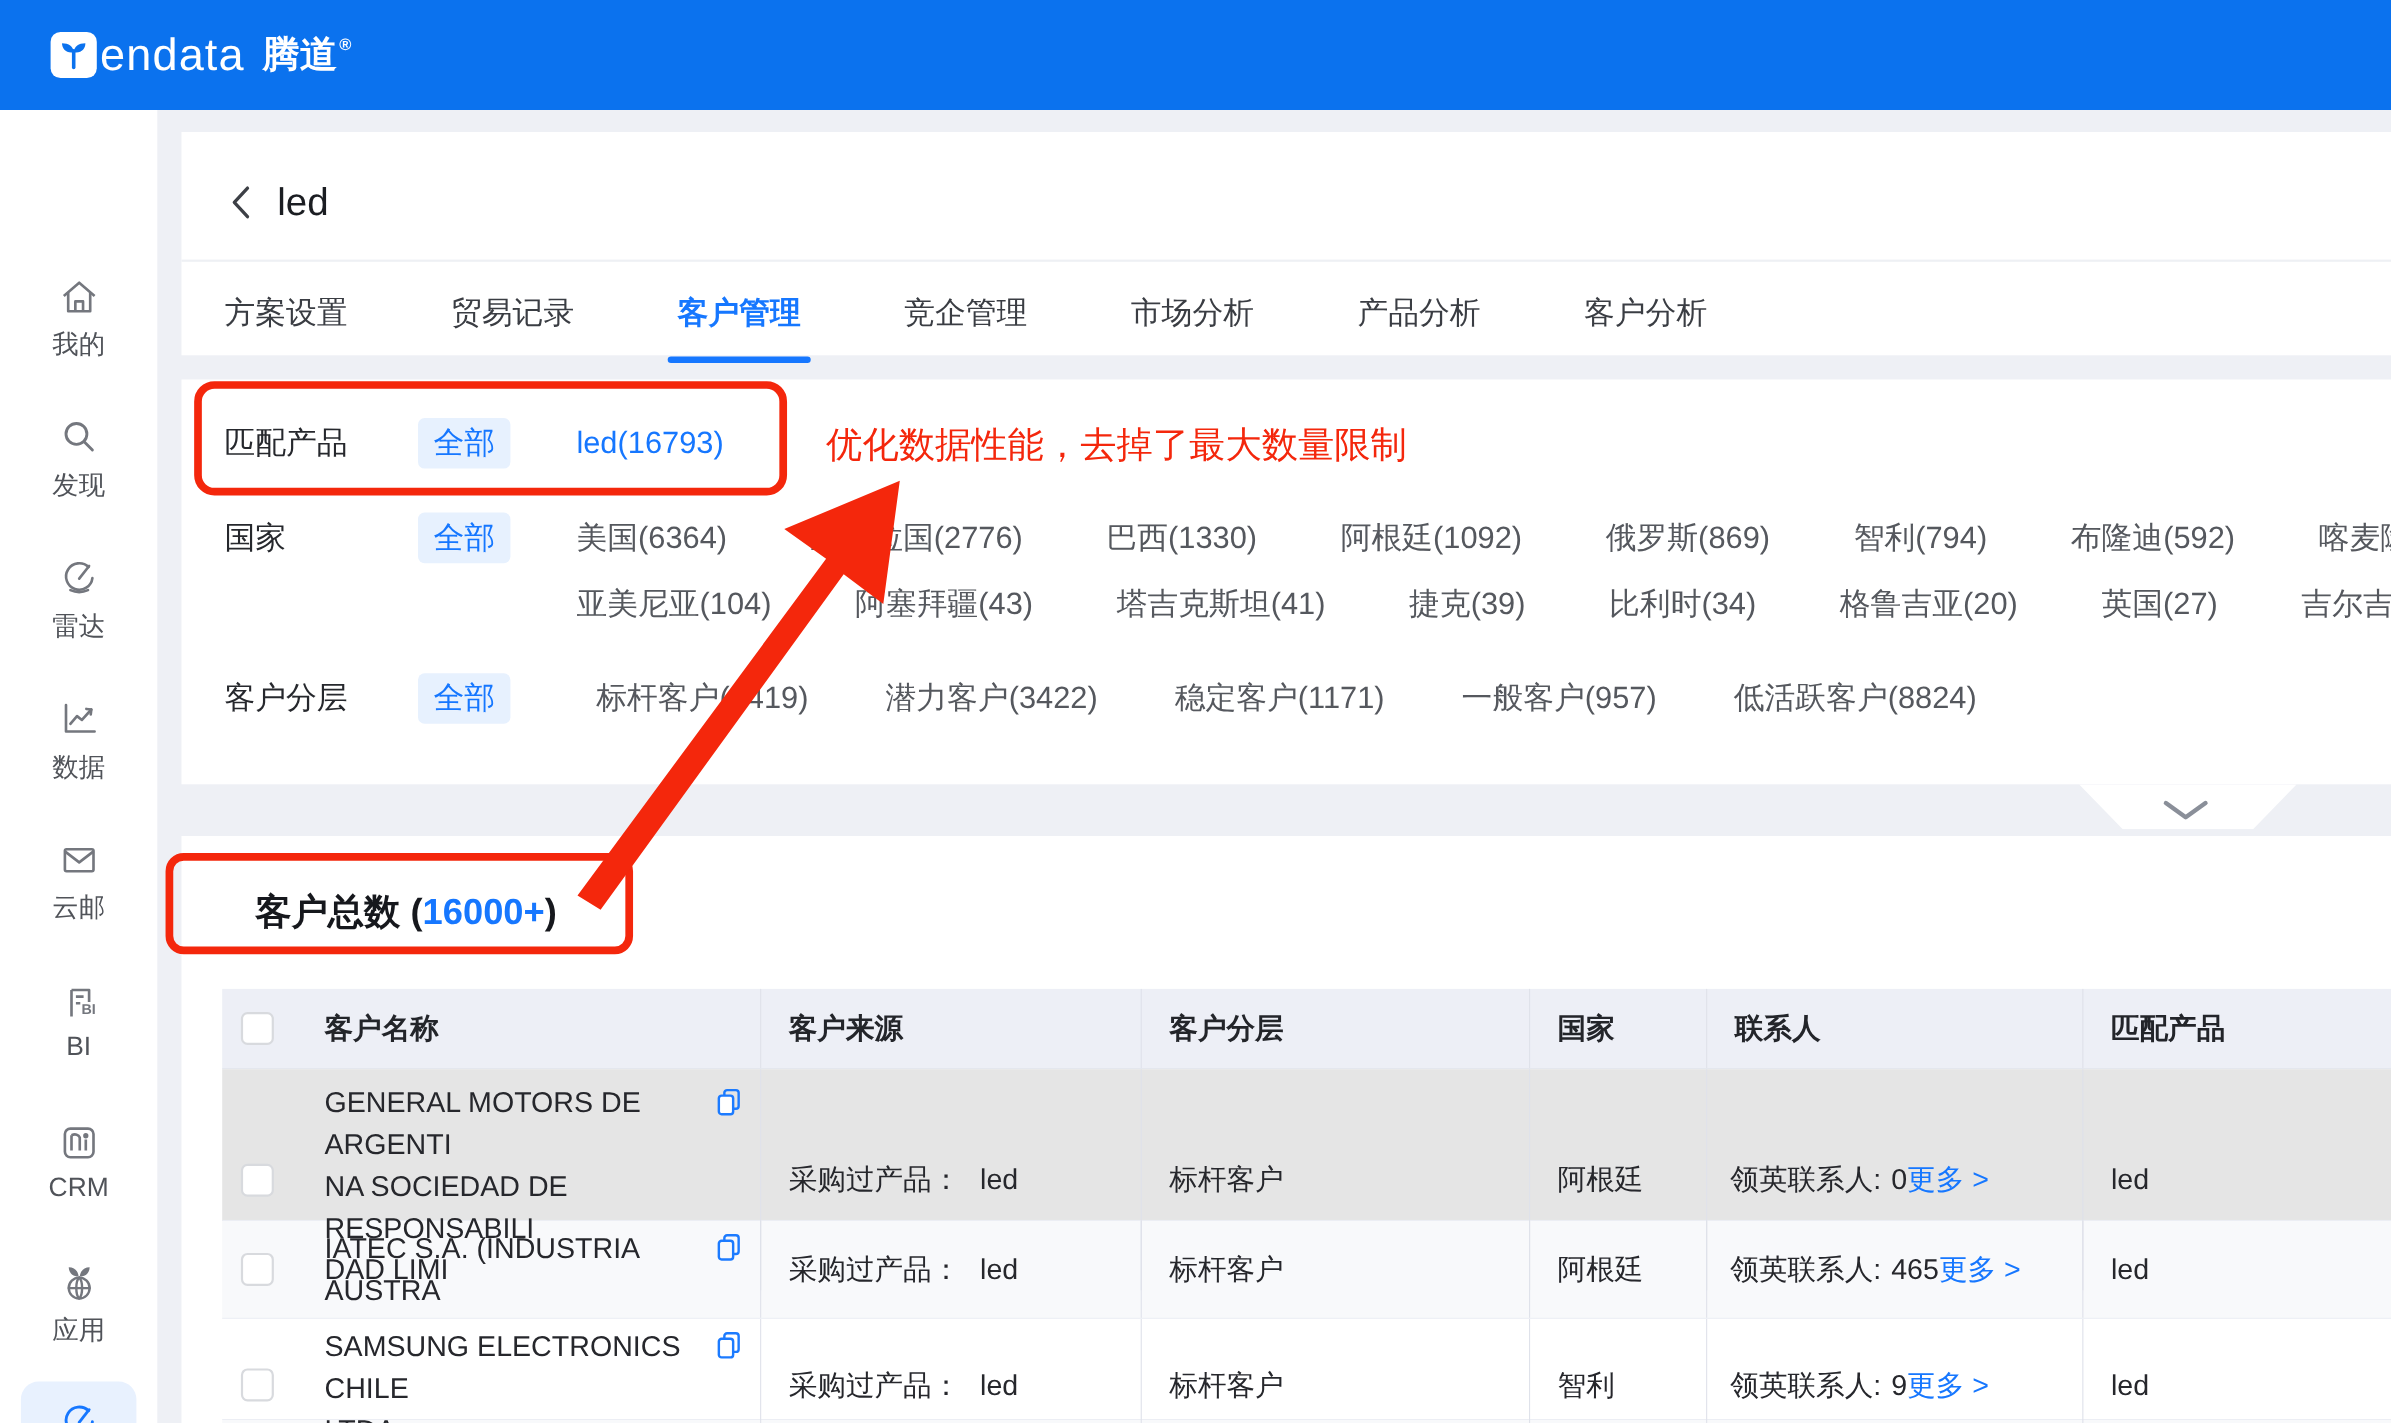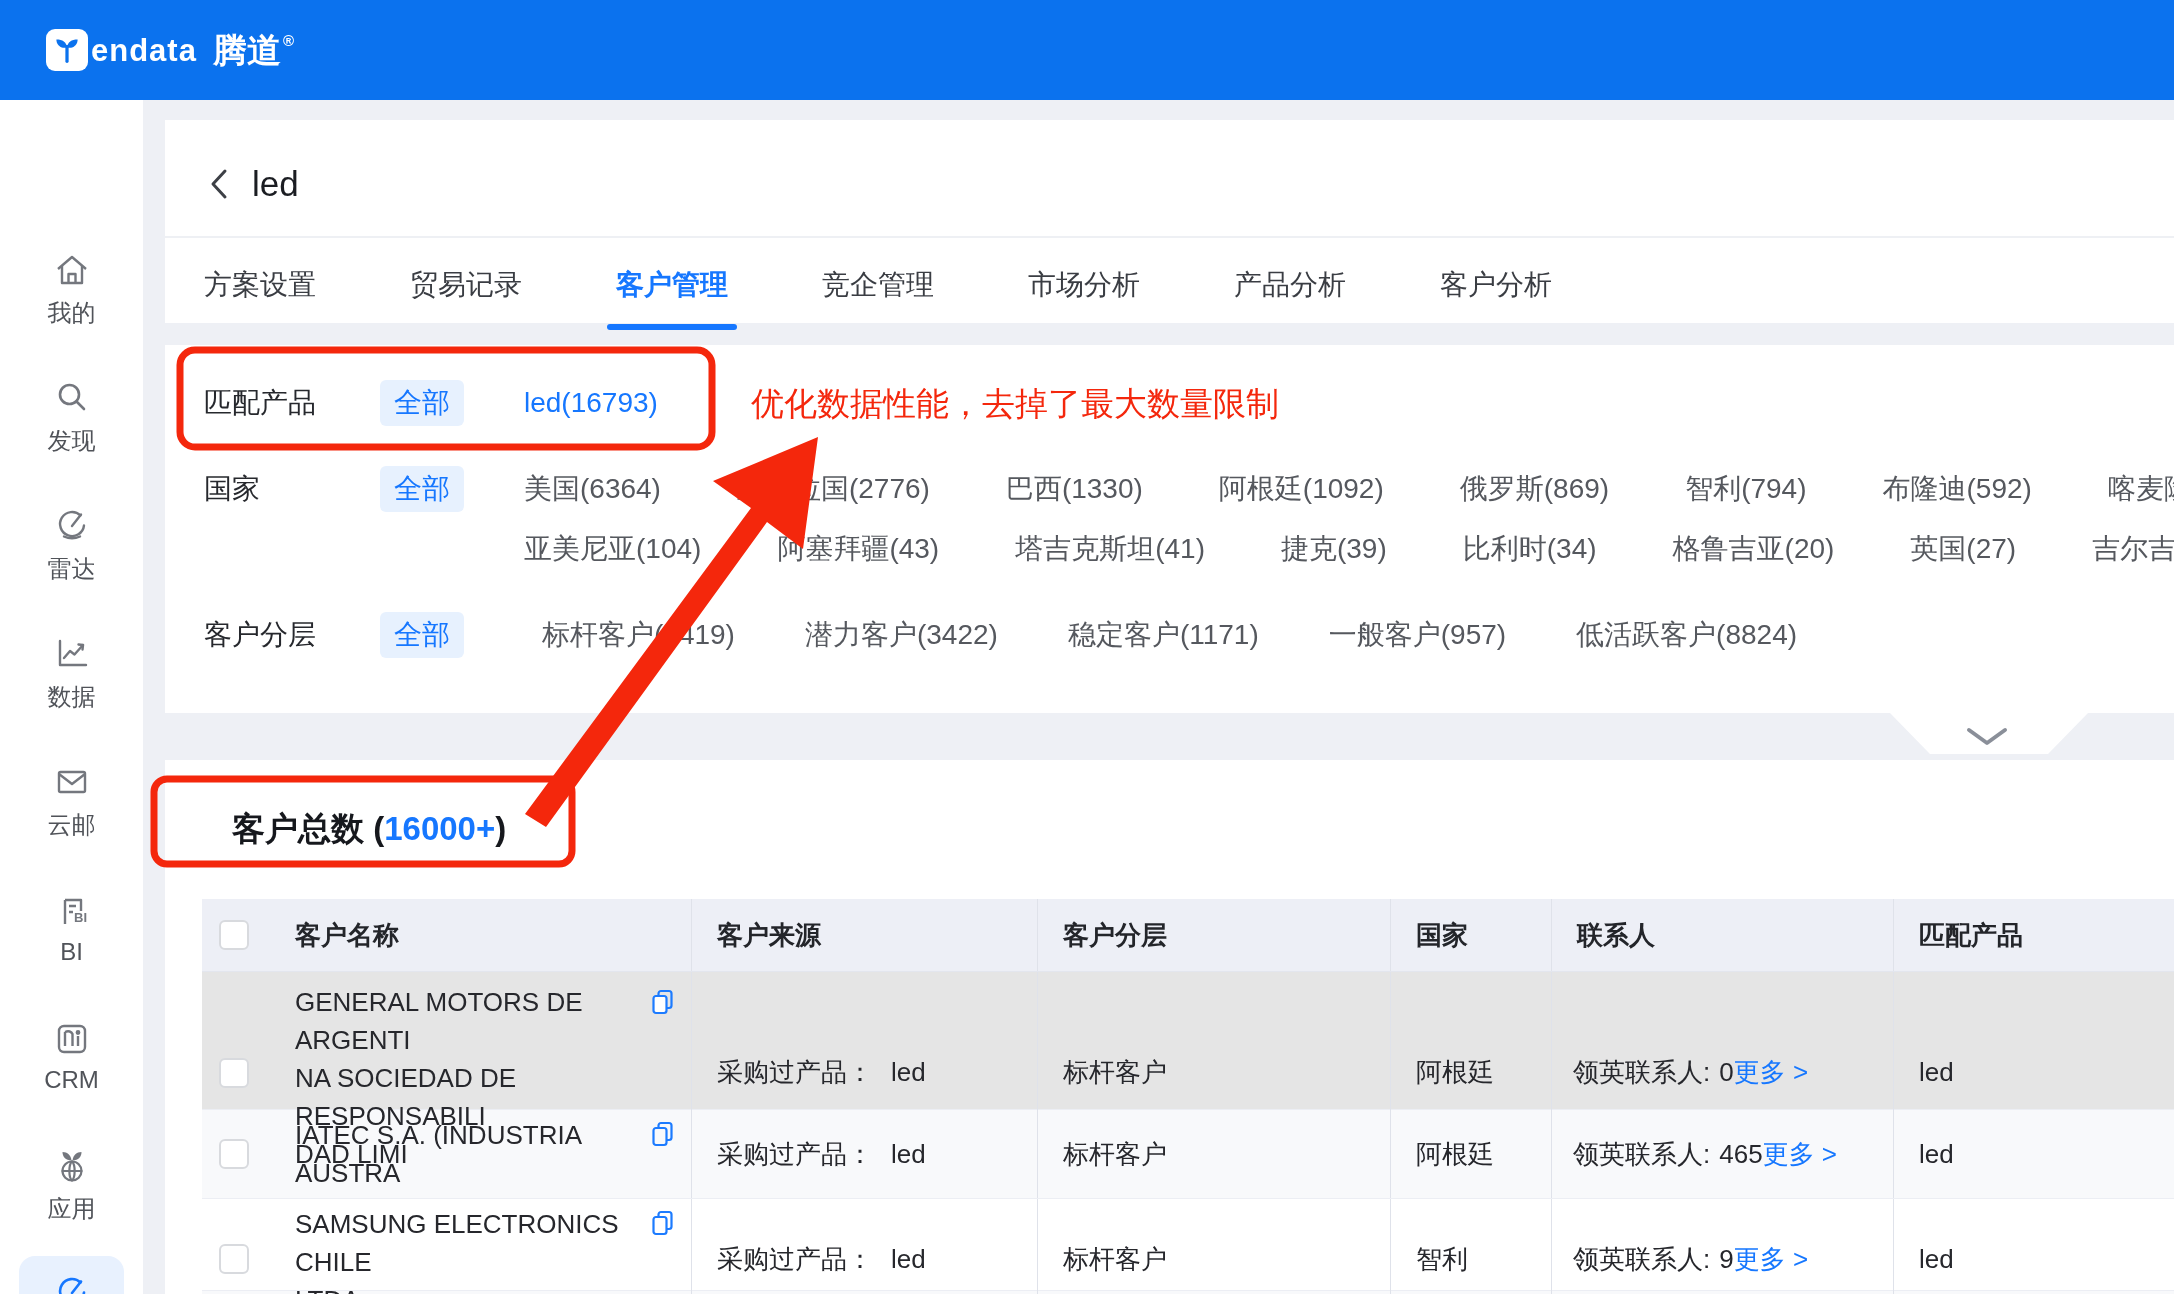--- a/index.html
+++ b/index.html
@@ -5,21 +5,21 @@
   html,body{margin:0;padding:0;}
   body{
     width:2174px;height:1294px;overflow:hidden;position:relative;
     background:#eef0f5;font-family:"Liberation Sans",sans-serif;
     -webkit-font-smoothing:antialiased;
   }
   
   .topbar{position:absolute;left:0;top:0;width:2174px;height:100px;background:#0b72ee;display:flex;align-items:center;padding-left:46px;box-sizing:border-box;}
   .logo{display:flex;align-items:center;color:#fff;}
   .logo-box{width:42px;height:42px;background:#fff;border-radius:9px;position:relative;display:flex;align-items:center;justify-content:center;}
-  .logo-word{font-size:31px;font-weight:700;letter-spacing:1px;margin-left:3px;line-height:1;}
+  .logo-word{font-size:41px;font-weight:400;letter-spacing:1px;margin-left:3px;line-height:1;}
   .logo-cn{font-size:34px;font-weight:600;margin-left:16px;line-height:1;}
   .logo-reg{font-size:15px;vertical-align:top;margin-left:2px;}
   
   .sidebar{position:absolute;left:0;top:100px;width:143px;height:1194px;background:#fff;}
   .side-item{position:absolute;left:0;width:143px;display:flex;flex-direction:column;align-items:center;gap:7px;color:#6f737c;font-size:24px;cursor:pointer;}
   .side-item .lbl{color:#505359;text-align:right;}
   .side-item svg{display:block;}
   .side-active-bg{position:absolute;left:19px;top:1156px;width:105px;height:114px;background:#e8f1fe;border-radius:16px;}
   .side-item.active{color:#1677ff;}
   

